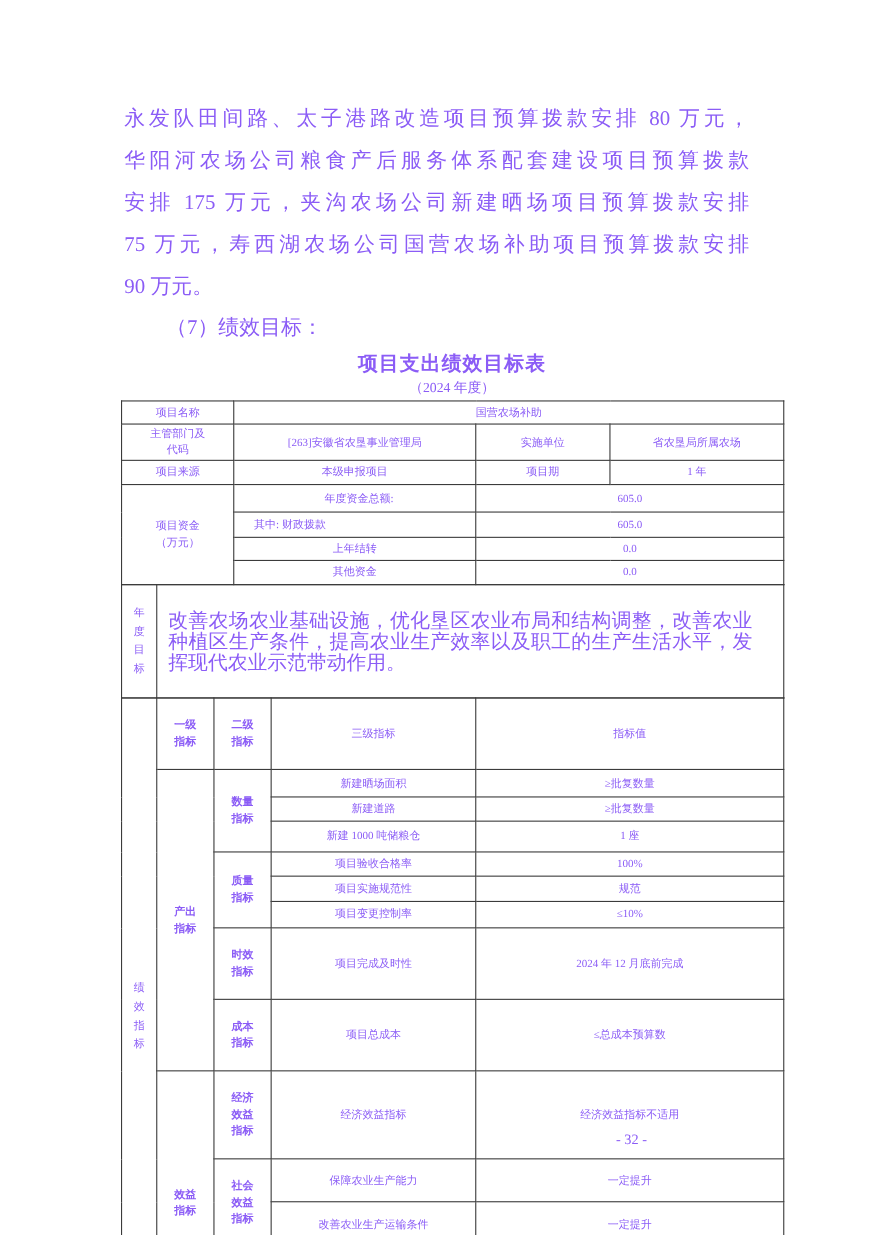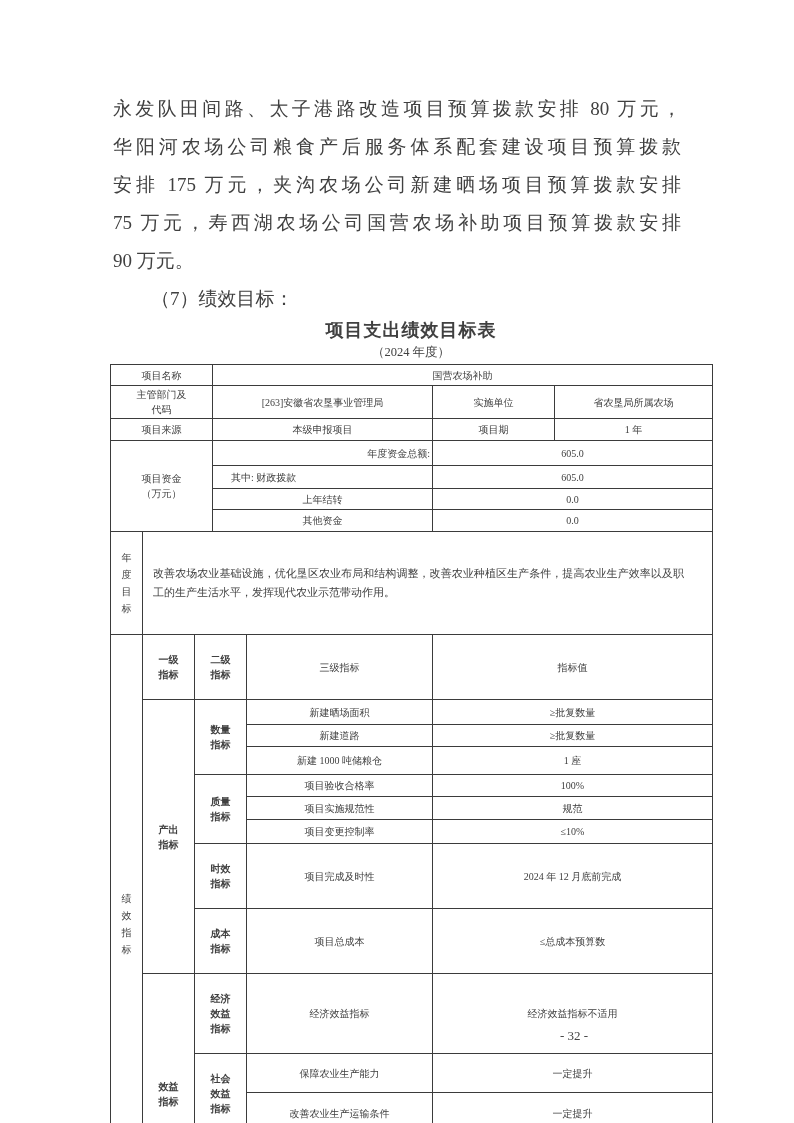--- a/index.html
+++ b/index.html
@@ -2,21 +2,21 @@
 <html><head>
 <meta charset="utf-8">
 <style>
   html,body{margin:0;padding:0;}
   body{background:#e8e8e8;font-family:"Liberation Serif","DejaVu Serif",serif;}
   .page{
     position:relative;
     width:794px;height:1123px;
     margin:0 auto;
     background:#ffffff;
-    color:#404040;
+    color:#8b5cf6;
     overflow:hidden;
   }
   
   .body-text{
     position:absolute;left:113px;top:90px;width:568px;
     font-size:19px;line-height:38px;
   }
   .body-line{text-align:justify;text-align-last:justify;}
   .body-line.last{text-align:left;text-align-last:left;}
   .section-heading{
@@ -37,28 +37,28 @@
   table{border-collapse:collapse;table-layout:fixed;width:602px;}
   table+table{margin-top:-1px;}
   td,th{
     border:1px solid #3b3b3b;
     font-weight:normal;
     font-size:10px;line-height:15px;
     text-align:center;vertical-align:middle;
     padding:1px 2px;
     overflow:hidden;
   }
-  td.left{text-align:right;padding-left:10px;}
+  td.left{text-align:center;padding-left:10px;}
   td.left2{text-align:left;padding-left:18px;}
   .wrap2{width:27px;margin:16px auto;word-break:break-all;line-height:15px;font-weight:bold;}
   .wrap4{width:54px;margin:0 auto;word-break:break-all;line-height:15px;}
   .vert{width:14px;margin:16px auto;word-break:break-all;line-height:17px;}
   .goal-text{
     text-align:justify;word-break:break-all;
-    padding:2px 28px 2px 10px;line-height:19px;font-size:11px;
+    padding:2px 28px 2px 10px;line-height:19px;font-size:18px;
   }
   
   .page-number{
     position:absolute;left:560px;top:1028px;width:124px;
     text-align:left;font-size:13px;
   }
 </style>
 </head>
 <body>
 

